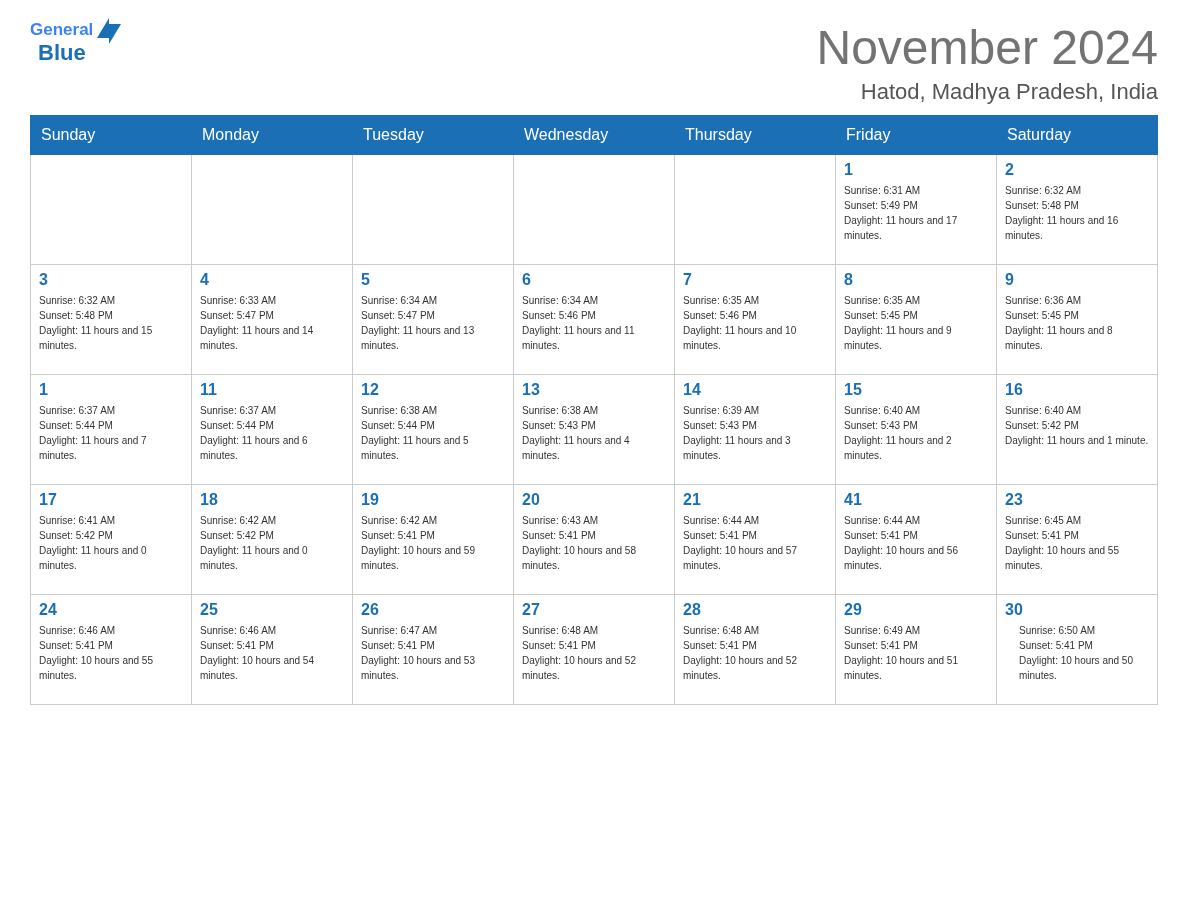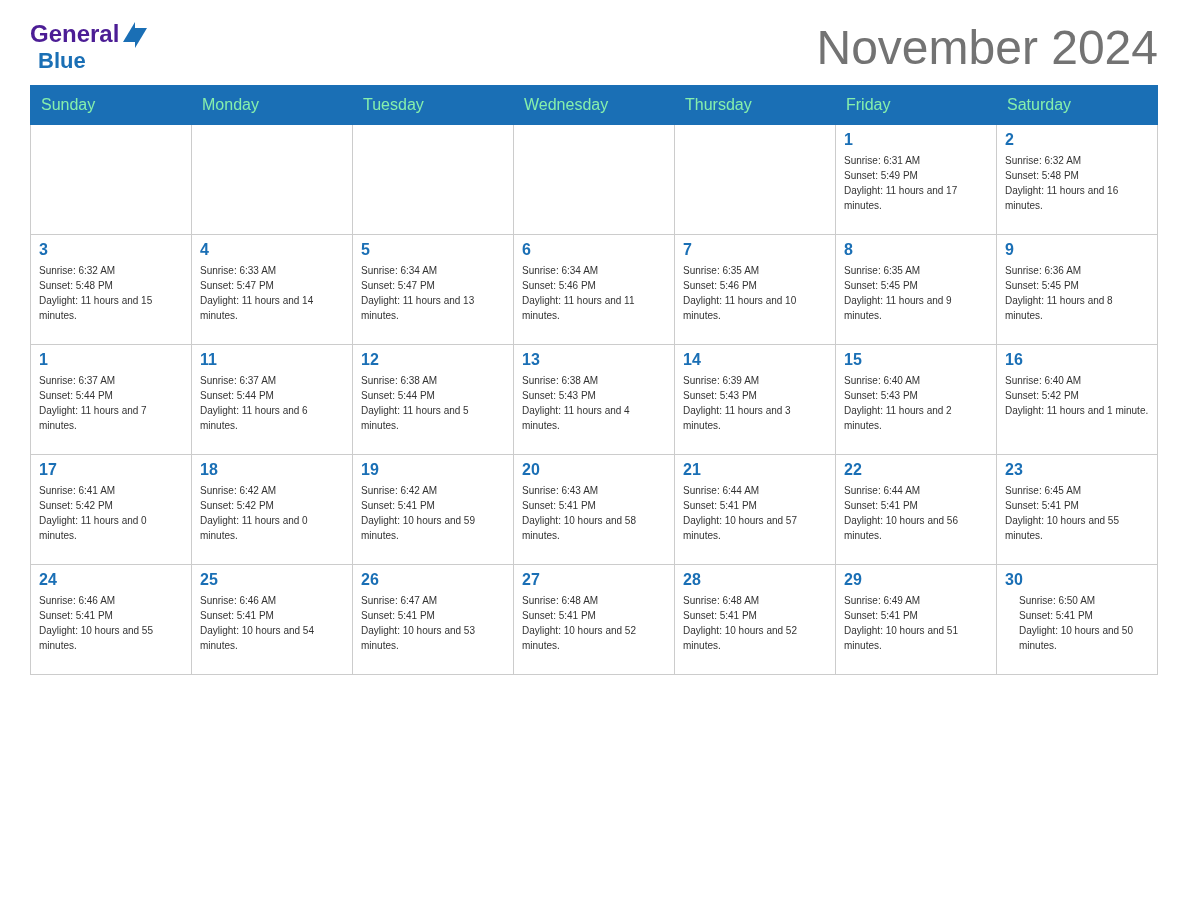--- a/index.html
+++ b/index.html
@@ -10,23 +10,23 @@
       min-height: 918px;
       padding: 20px 30px;
     }
     .header {
       display: flex;
       align-items: flex-start;
       justify-content: space-between;
       margin-bottom: 10px;
     }
     .logo-text-general {
-      font-size: 24px;
+      font-size: 17px;
       font-weight: bold;
-      color: #4c1d95;
+      color: #3b82f6;
     }
     .logo-text-blue {
       font-size: 22px;
       font-weight: bold;
       color: #1a6fb5;
     }
     .logo-icon {
       width: 0;
       height: 0;
       border-left: 12px solid transparent;
@@ -61,21 +61,21 @@
       color: #555;
       margin-top: 4px;
     }
     .calendar {
       width: 100%;
       border-collapse: collapse;
       margin-top: 10px;
     }
     .calendar th {
       background-color: #1a6fb5;
-      color: #86efac;
+      color: #ffffff;
       font-size: 16px;
       font-weight: normal;
       padding: 10px 10px;
       text-align: left;
       border: 1px solid #1a6fb5;
     }
     .calendar td {
       border: 1px solid #ccc;
       vertical-align: top;
       padding: 6px 8px;
@@ -128,20 +128,21 @@
         <span class="logo-icon"></span>
         <span class="logo-icon2"></span>
       </span>
     </div>
     <div class="logo-line2">
       <span class="logo-text-blue">Blue</span>
     </div>
   </div>
   <div class="title-section">
     <div class="main-title">November 2024</div>
+    <div class="sub-title">Hatod, Madhya Pradesh, India</div>
   </div>
 </div>
 
 <table class="calendar">
   <thead>
     <tr>
     <th>Sunday</th>
         <th>Monday</th>
         <th>Tuesday</th>
         <th>Wednesday</th>
@@ -283,21 +284,21 @@
 Sunset: 5:41 PM
 Daylight: 10 hours and 58 minutes.</div>
         </td>
         <td>
           <span class="day-number">21</span>
           <div class="day-info" style="white-space: pre-line;">Sunrise: 6:44 AM
 Sunset: 5:41 PM
 Daylight: 10 hours and 57 minutes.</div>
         </td>
         <td>
-          <span class="day-number">22</span>
+          <span class="day-number">41</span>
           <div class="day-info" style="white-space: pre-line;">Sunrise: 6:44 AM
 Sunset: 5:41 PM
 Daylight: 10 hours and 56 minutes.</div>
         </td>
         <td>
           <span class="day-number">23</span>
           <div class="day-info" style="white-space: pre-line;">Sunrise: 6:45 AM
 Sunset: 5:41 PM
 Daylight: 10 hours and 55 minutes.</div>
         </td>

